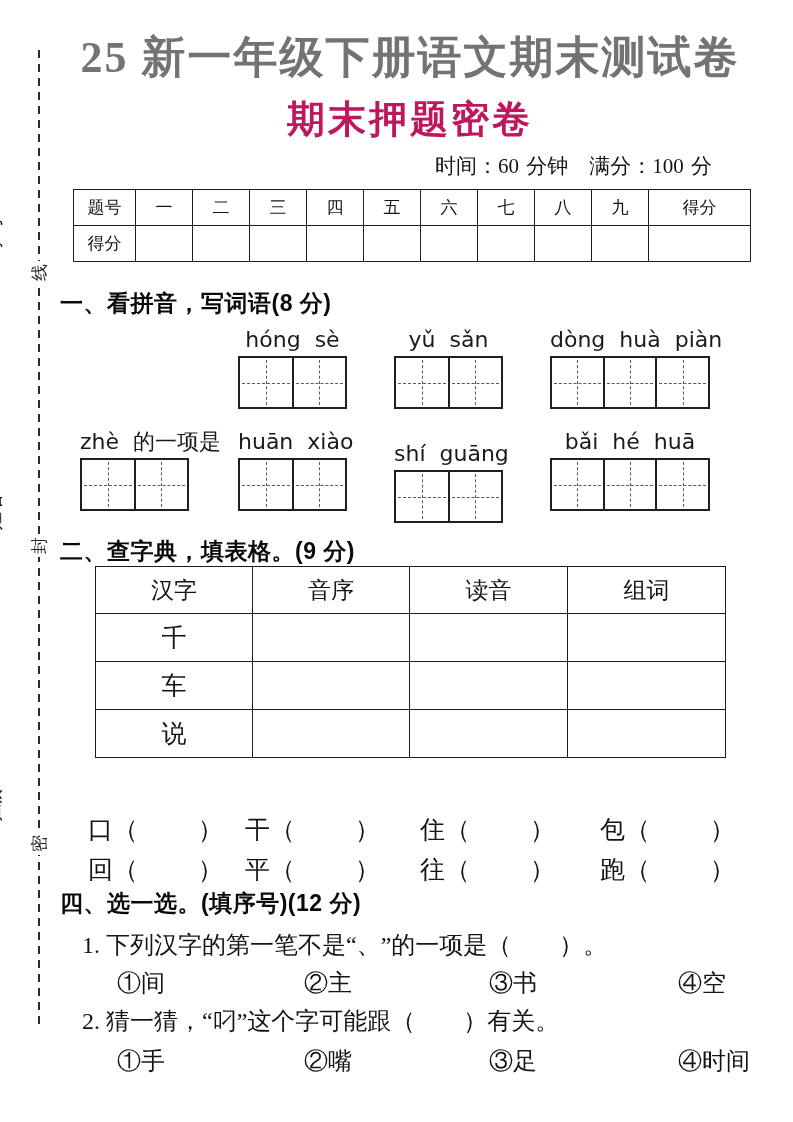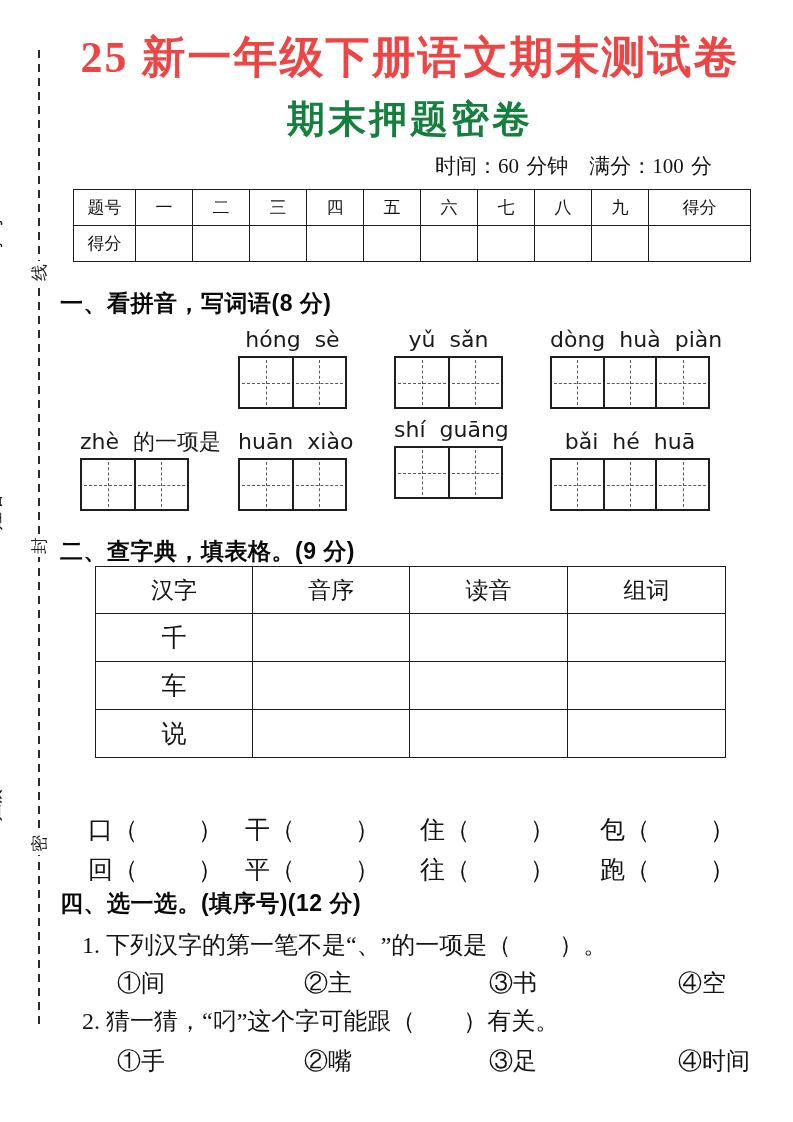--- a/index.html
+++ b/index.html
@@ -27,25 +27,25 @@
     transform:rotate(-90deg); background:#fff; text-align:center;
     font-size:17px; line-height:23px; color:#222;
   }
 
   
   .main{ position:absolute; left:60px; top:0; width:700px; height:1122px; }
   .abs{ position:absolute; }
 
   .title1{
     left:0; top:32px; width:700px; text-align:center;
-    font-size:44px; font-weight:700; letter-spacing:2px; line-height:52px; color:#ef4444;
+    font-size:44px; font-weight:700; letter-spacing:2px; line-height:52px; color:#737373;
   }
   .title2{
     left:0; top:96px; width:700px; text-align:center;
-    font-size:38px; font-weight:700; letter-spacing:3px; line-height:46px; color:#15803d;
+    font-size:38px; font-weight:700; letter-spacing:3px; line-height:46px; color:#be185d;
   }
   .meta{
     left:0; top:152px; width:652px; text-align:right;
     font-size:21px; line-height:28px; word-spacing:2px;
   }
 
   
   .score-table{ left:13px; top:189px; border-collapse:collapse; table-layout:fixed; }
   .score-table td{
     border:1.6px solid #1d1d1d; height:36px; text-align:center;
@@ -199,21 +199,21 @@
       <div class="tzg"></div>
     </div>
   </div>
   <div class="pin-group" style="left:178px; top:428px; width:109px;">
     <div class="pinyin">huān xiào</div>
     <div class="cells">
       <div class="tzg"></div>
       <div class="tzg"></div>
     </div>
   </div>
-  <div class="pin-group" style="left:334px; top:416px; width:109px;">
+  <div class="pin-group" style="left:334px; top:440px; width:109px;">
     <div class="pinyin">shí guāng</div>
     <div class="cells">
       <div class="tzg"></div>
       <div class="tzg"></div>
     </div>
   </div>
   <div class="pin-group" style="left:490px; top:428px; width:160px;">
     <div class="pinyin">bǎi hé huā</div>
     <div class="cells">
       <div class="tzg"></div>

